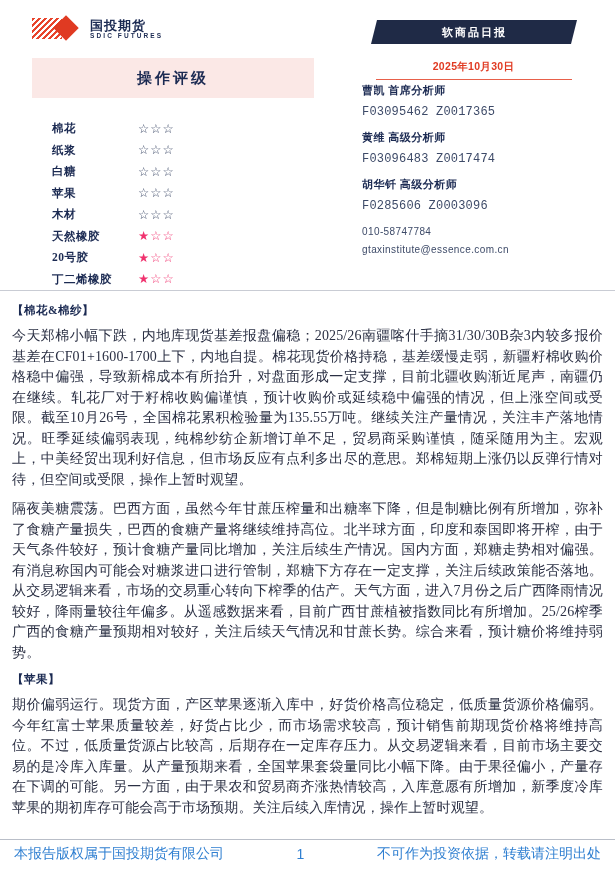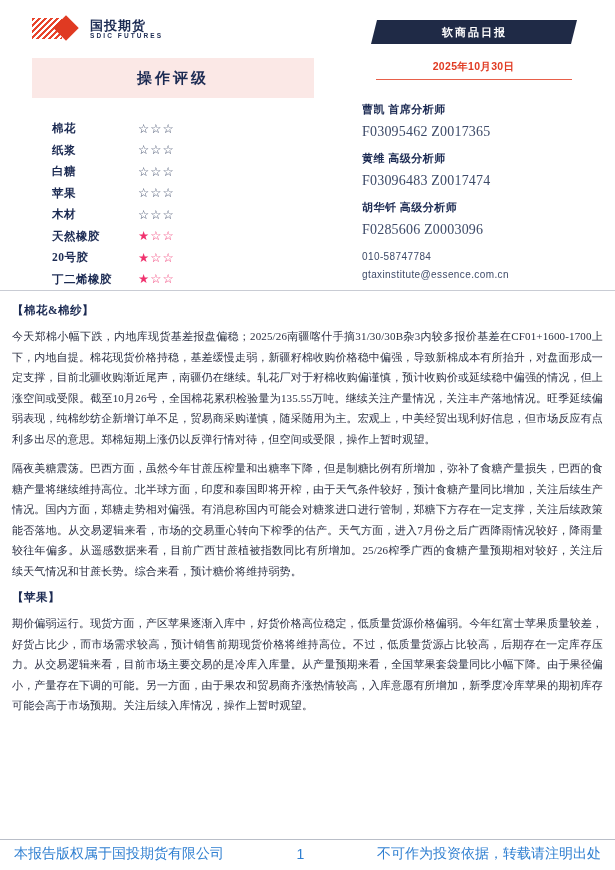--- a/index.html
+++ b/index.html
@@ -159,33 +159,33 @@
   .date-text {
     color: #e03a22;
     font-family: "Liberation Sans", sans-serif;
     font-size: 10.5px;
     font-weight: bold;
     letter-spacing: 0.3px;
   }
 
   
   .analysts {
-    margin-top: 22px;
+    margin-top: 3px;
     padding-left: 16px;
   }
   .analyst-name {
     font-size: 11px;
     font-weight: bold;
     color: #1b2a52;
     letter-spacing: 0.5px;
     margin-bottom: 7px;
   }
   .analyst-code {
-    font-family: Liberation Serif, serif;
-    font-size: 14px;
+    font-family: Liberation Mono, monospace;
+    font-size: 12px;
     color: #3d4a68;
     letter-spacing: 0.2px;
     margin-bottom: 11px;
   }
   .contact-block {
     margin-top: 13px;
     padding-left: 16px;
   }
   .contact-line {
     font-family: "Liberation Sans", sans-serif;
@@ -209,21 +209,21 @@
   }
   .section { margin-bottom: 2px; }
   .section-title {
     font-size: 11.5px;
     font-weight: bold;
     color: #1b2a52;
     letter-spacing: 0.5px;
     margin-bottom: 8px;
   }
   .section-body {
-    font-size: 11px;
+    font-size: 14px;
     color: #2b3044;
     line-height: 20.5px;
     text-align: justify;
     letter-spacing: 0.15px;
     margin-bottom: 9px;
   }
 
   
   .footer {
     position: absolute;

